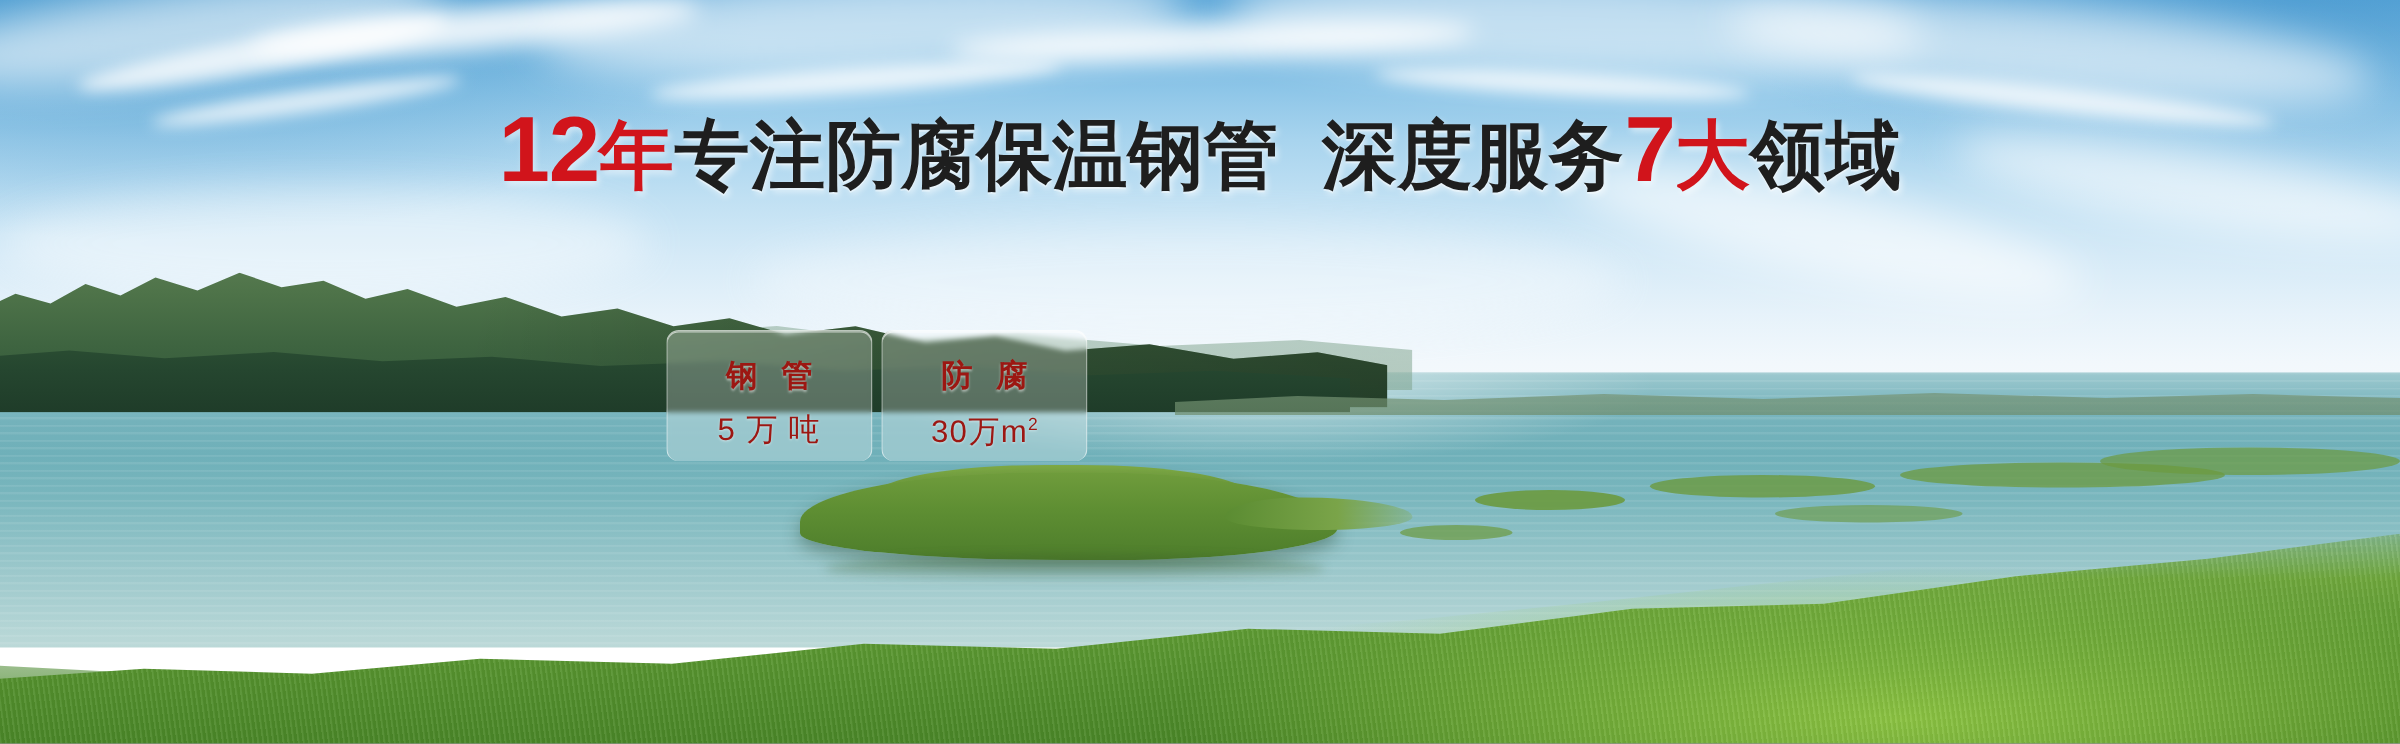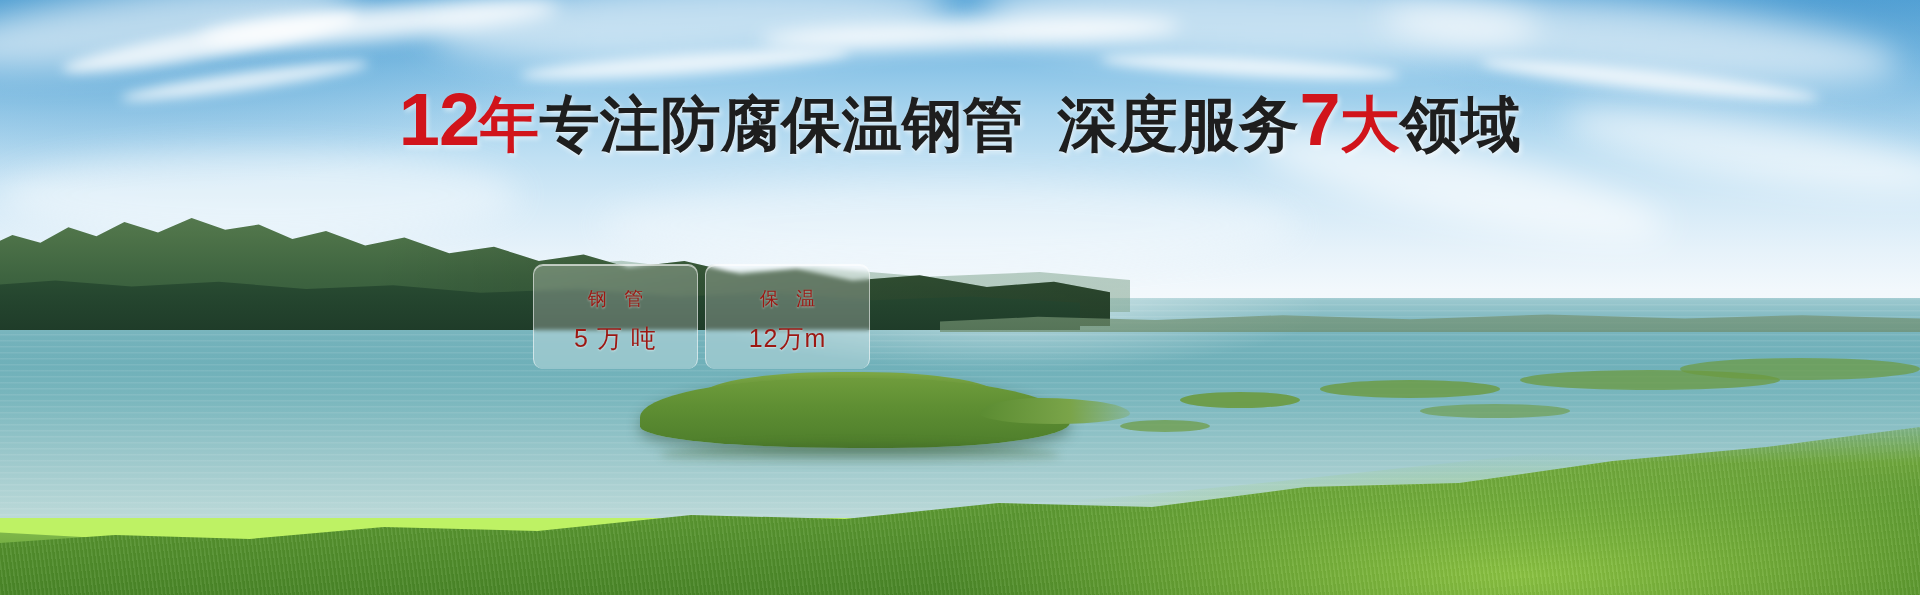--- a/index.html
+++ b/index.html
@@ -2,21 +2,21 @@
 <html><head>
 <meta charset="utf-8">
 <style>
   html,body{margin:0;padding:0;background:#000;}
   body{font-family:"Liberation Sans","DejaVu Sans",sans-serif;}
 
   #banner{
     position:relative;
     width:1920px;height:595px;
     overflow:hidden;
-    background:#bef264;
+    background:#ffffff;
     user-select:none;
   }
 
   
   .sky{
     position:absolute;left:0;top:0;width:1920px;height:330px;
     background:
       linear-gradient(to bottom,
         #5aa6d8 0%,
         #72b5df 10%,
@@ -244,25 +244,25 @@
     box-shadow:inset 0 1px 0 rgba(255,255,255,.6);
     backdrop-filter:blur(2px);
     display:flex;
     flex-direction:column;
     align-items:center;
     justify-content:flex-start;
     padding-top:24px;
     box-sizing:border-box;
   }
   .card-label{
-    font-size:19px;
+    font-size:25px;
     color:#9c1712;
     letter-spacing:6px;
     text-indent:6px;
-    font-weight:400;
+    font-weight:700;
     line-height:1;
     margin-bottom:18px;
     text-shadow:0 1px 2px rgba(255,255,255,.5);
   }
   .card-value{
     font-size:25px;
     color:#9c1712;
     letter-spacing:1px;
     line-height:1;
     white-space:nowrap;
@@ -337,23 +337,23 @@
 
     <div class="cards">
 
       <div class="card">
         <div class="card-label">钢 管</div>
         <div class="card-value">
           <span>5 万 吨</span>
         </div>
       </div>
 
-
       <div class="card">
-        <div class="card-label">保 温</div>
+        <div class="card-label">防 腐</div>
         <div class="card-value">
-          <span>12万m</span>
+          <span>30万m</span><sup>2</sup>
         </div>
       </div>
 
+
     </div>
   </div>
 </div>
 
 </body></html>

